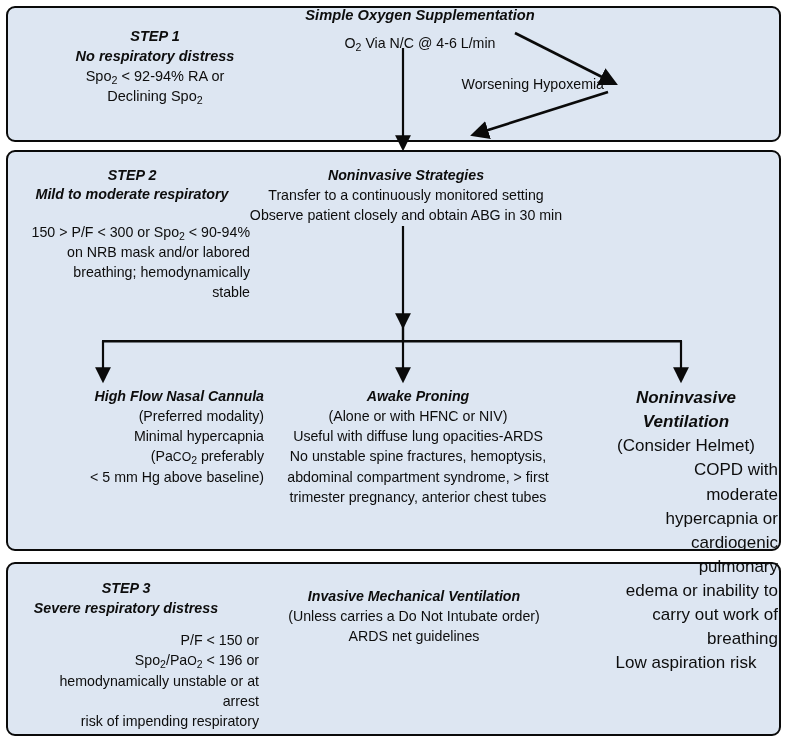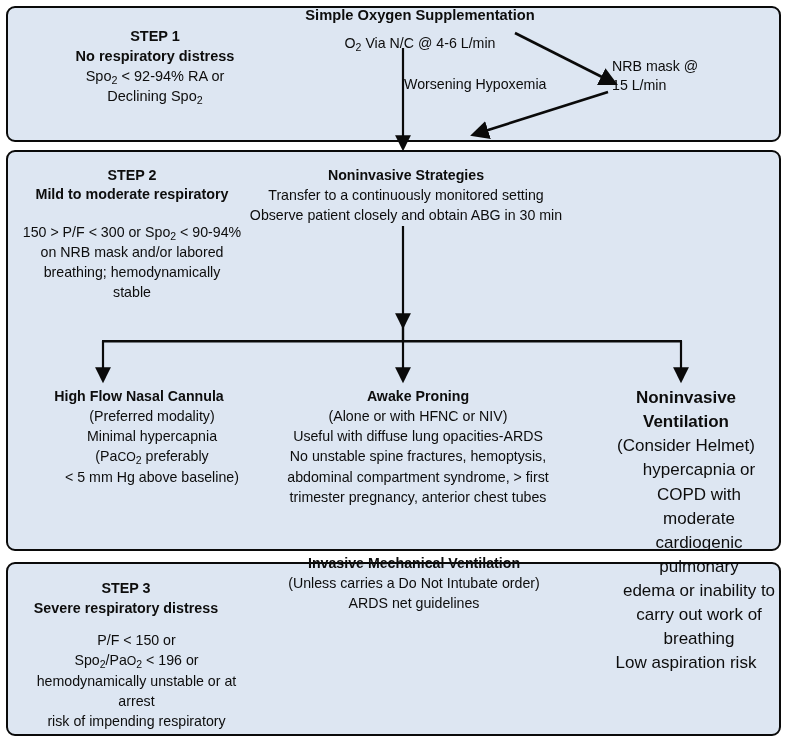--- a/index.html
+++ b/index.html
@@ -25,40 +25,40 @@
     background: #dde6f2;
     border: 2.5px solid #0a0a0a;
     border-radius: 9px;
     box-sizing: border-box;
   }
   #box-step1 { left: 6px;  top: 6px;   width: 775px; height: 136px; }
   #box-step2 { left: 6px;  top: 150px; width: 775px; height: 401px; }
   #box-step3 { left: 6px;  top: 562px; width: 775px; height: 174px; }
 
   .txt { position: absolute; box-sizing: border-box; }
-  .bold   { font-weight: bold; }
+  .bold   { font-weight: bold; font-style: italic; }
   .ctr    { text-align: center; }
-  .lft    { text-align: center; }
+  .lft    { text-align: right; }
 
   
   #s1-left {
     left: 14px; top: 26px; width: 282px;
     font-size: 14.5px; line-height: 1.38;
   }
   #s1-title {
     left: 270px; top: 6px; width: 300px;
     font-size: 14.7px; line-height: 1.36;
   }
   #s1-sub {
     left: 270px; top: 26px; width: 300px;
     font-size: 14.2px; line-height: 1.36; margin-top: 8px;
   }
   #s1-worsening {
     left: 404px; top: 76px; width: 200px;
-    font-size: 14.2px; text-align: left;
+    font-size: 14.2px; text-align: right;
   }
   #s1-nrb {
     left: 612px; top: 57px; width: 150px;
     font-size: 14.2px; line-height: 1.34; text-align: left;
   }
 
   
   #s2-left-title {
     left: 16px; top: 166px; width: 232px;
     font-size: 14.3px; line-height: 1.36;
@@ -90,21 +90,21 @@
   
   #s3-left-title {
     left: 10px; top: 578px; width: 232px;
     font-size: 14.3px; line-height: 1.40;
   }
   #s3-left-body {
     left: 14px; top: 630px; width: 245px;
     font-size: 14.2px; line-height: 1.42;
   }
   #s3-mid {
-    left: 244px; top: 554px; width: 340px;
+    left: 244px; top: 587px; width: 340px;
     font-size: 14.2px; line-height: 1.40;
   }
 
   svg#arrows {
     position: absolute;
     left: 0; top: 0;
     width: 787px; height: 742px;
     pointer-events: none;
   }
   sub { font-size: 0.74em; vertical-align: baseline; position: relative; top: 0.24em; }
@@ -124,24 +124,20 @@
     <div class="bold">No respiratory distress</div>
     <div>Spo<sub>2</sub> &lt; 92-94% RA or</div>
     <div>Declining Spo<sub>2</sub></div>
   </div>
 
   <div class="txt ctr bold" id="s1-title">Simple Oxygen Supplementation</div>
   <div class="txt ctr" id="s1-sub">O<sub>2</sub> Via N/C @ 4-6 L/min</div>
 
   <div class="txt" id="s1-worsening">Worsening Hypoxemia</div>
 
-  <div class="txt" id="s1-nrb">
-    <div>NRB mask @</div>
-    <div>15 L/min</div>
-  </div>
 
   <div class="txt ctr bold" id="s2-left-title">
     <div>STEP 2</div>
     <div>Mild to moderate respiratory</div>
   </div>
   <div class="txt lft" id="s2-left-body">
     <div>150 &gt; P/F &lt; 300 or Spo<sub>2</sub> &lt; 90-94%</div>
     <div>on NRB mask and/or labored</div>
     <div>breathing; hemodynamically</div>
     <div>stable</div>
@@ -166,22 +162,22 @@
     <div>(Alone or with HFNC or NIV)</div>
     <div>Useful with diffuse lung opacities-ARDS</div>
     <div>No unstable spine fractures, hemoptysis,</div>
     <div>abdominal compartment syndrome, &gt; first</div>
     <div>trimester pregnancy, anterior chest tubes</div>
   </div>
 
   <div class="txt" id="col-niv">
     <div class="bold ctr">Noninvasive Ventilation</div>
     <div class="ctr">(Consider Helmet)</div>
+    <div class="lft indent">COPD with moderate</div>
     <div class="lft indent">hypercapnia or</div>
-    <div class="lft indent">COPD with moderate</div>
     <div class="lft indent">cardiogenic pulmonary</div>
     <div class="lft indent">edema or inability to</div>
     <div class="lft indent">carry out work of</div>
     <div class="lft indent">breathing</div>
     <div class="ctr">Low aspiration risk</div>
   </div>
 
   <div class="txt ctr bold" id="s3-left-title">
     <div>STEP 3</div>
     <div>Severe respiratory distress</div>

